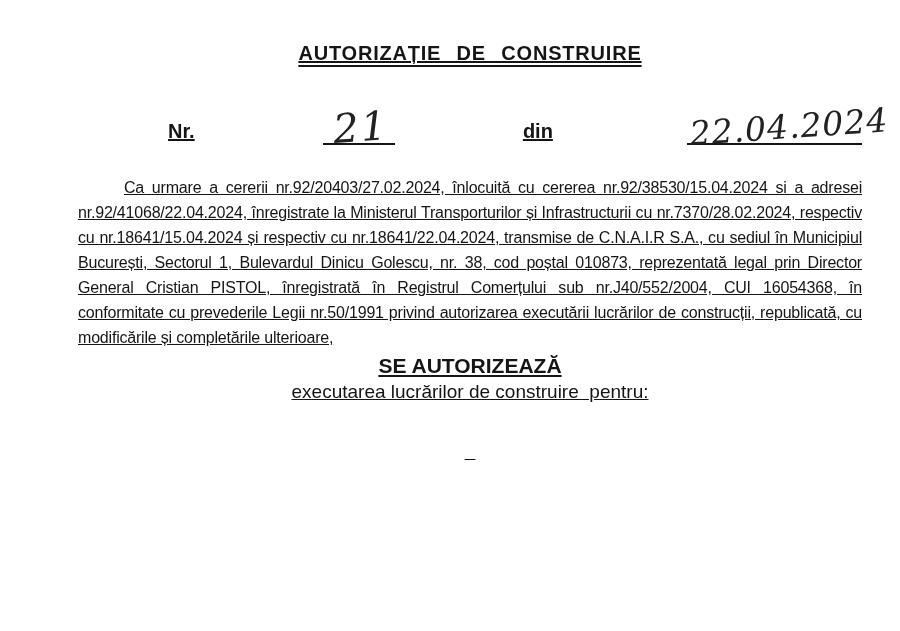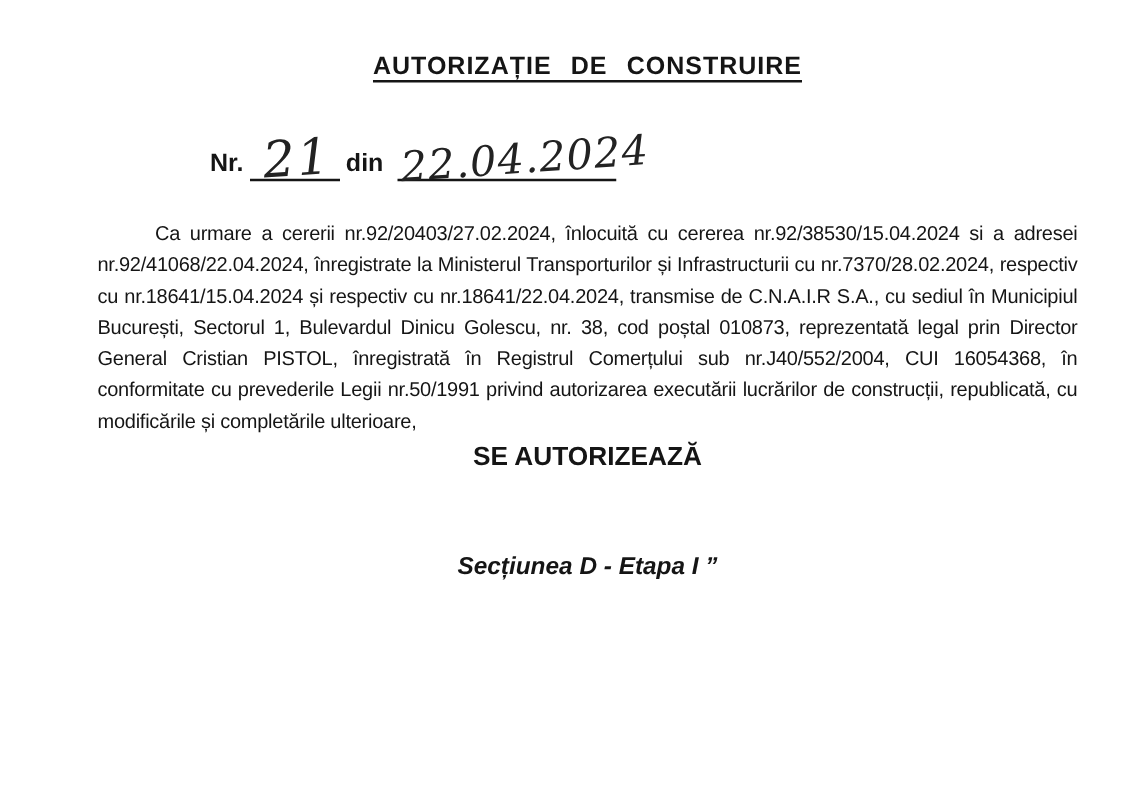--- a/index.html
+++ b/index.html
@@ -7,37 +7,38 @@
     width: 900px; height: 631px;
     background: #ffffff;
     overflow: hidden;
     font-family: "Liberation Sans", sans-serif;
     color: #151515;
   }
   .page {
     width: 900px; height: 631px;
     padding: 42px 38px 0 78px;
     position: relative;
+    text-decoration: underline;
   }
   .doc-title {
     text-align: center;
     font-size: 20px;
     font-weight: 700;
     letter-spacing: 0.8px;
     word-spacing: 9px;
     text-decoration: underline;
     text-underline-offset: 5px;
     text-decoration-thickness: 2px;
     margin-bottom: 38px;
   }
   .nr-line {
     display: flex;
-    justify-content: flex-start;
+    justify-content: space-between;
     align-items: flex-end;
-    gap: 5px;
+    gap: 15px;
     margin-left: 90px;
     height: 42px;
     margin-bottom: 30px;
   }
   .nr-label, .din-label {
     font-weight: 700;
     font-size: 20px;
     padding-bottom: 2px;
   }
   .underline-slot {
@@ -114,18 +115,18 @@
     <span class="din-label">din</span>
     <span class="underline-slot slot-date">
       <span class="handwriting hw-date">22.04.2024</span>
     </span>
   </div>
 
   <div class="body-par">Ca urmare a cererii nr.92/20403/27.02.2024, înlocuită cu cererea nr.92/38530/15.04.2024 si a adresei nr.92/41068/22.04.2024, înregistrate la Ministerul Transporturilor și Infrastructurii cu nr.7370/28.02.2024, respectiv cu nr.18641/15.04.2024 și respectiv cu nr.18641/22.04.2024, transmise de C.N.A.I.R S.A., cu sediul în Municipiul București, Sectorul 1, Bulevardul Dinicu Golescu, nr. 38, cod poștal 010873, reprezentată legal prin Director General Cristian PISTOL, înregistrată în Registrul Comerțului sub nr.J40/552/2004, CUI 16054368, în conformitate cu prevederile Legii nr.50/1991 privind autorizarea executării lucrărilor de construcții, republicată, cu modificările și completările ulterioare,</div>
 
   <div class="center-heading">SE AUTORIZEAZĂ</div>
 
+  <div class="center-sub">executarea lucrărilor de construire  pentru:</div>
 
   <div class="project-title">
-    <div>Secțiunea D - Etapa I ”</div>
   </div>
 
 </div>
 
 </body></html>

